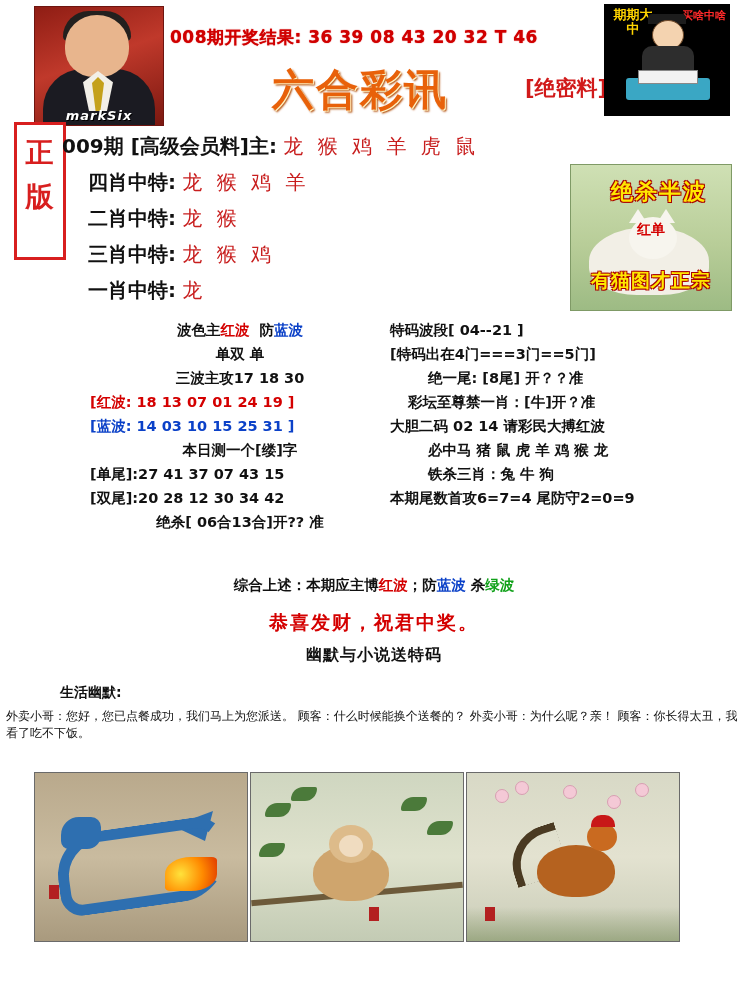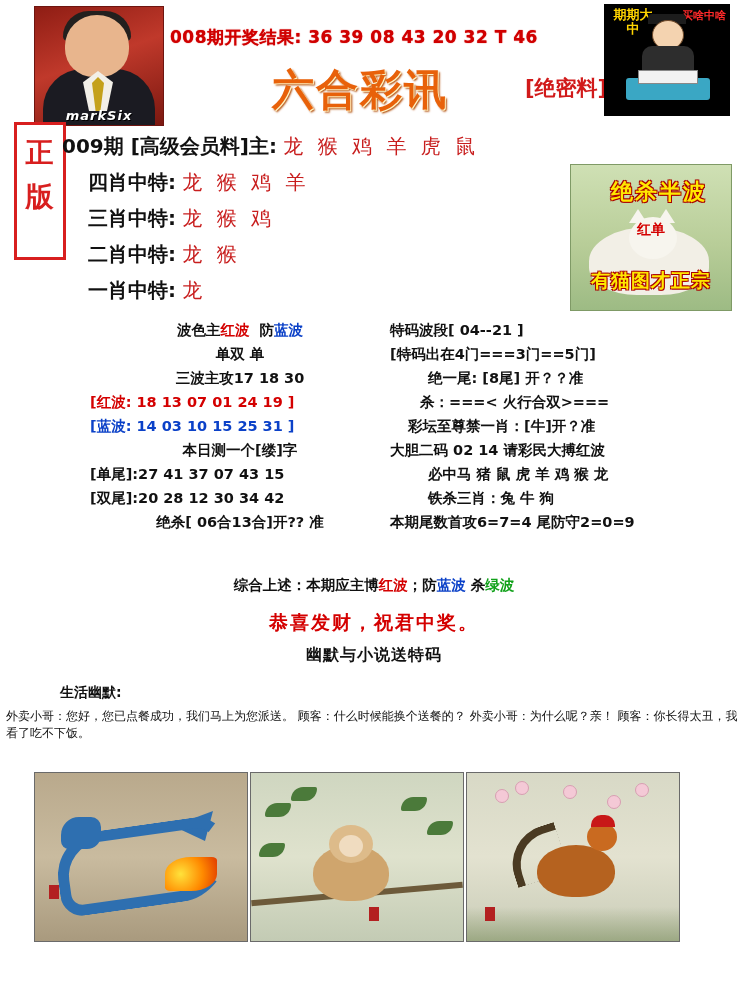--- a/index.html
+++ b/index.html
@@ -562,27 +562,27 @@
 
   <div class="picks">
     <div class="pick-row">
       <span class="lbl">009期 [高级会员料]主:</span>
       <span class="zodiacs">龙 猴 鸡 羊 虎 鼠</span>
     </div>
     <div class="pick-row indent1">
       <span class="lbl">四肖中特:</span>
       <span class="zodiacs">龙 猴 鸡 羊</span>
     </div>
+    <div class="pick-row indent3">
+      <span class="lbl">二肖中特:</span>
+      <span class="zodiacs">龙 猴</span>
+    </div>
     <div class="pick-row indent2">
       <span class="lbl">三肖中特:</span>
       <span class="zodiacs">龙 猴 鸡</span>
-    </div>
-    <div class="pick-row indent3">
-      <span class="lbl">二肖中特:</span>
-      <span class="zodiacs">龙 猴</span>
     </div>
     <div class="pick-row indent4">
       <span class="lbl">一肖中特:</span>
       <span class="zodiacs">龙</span>
     </div>
   </div>
 
   <div class="cat-box">
     <div class="cat-body"></div>
     <div class="cat-ear-l"></div>
@@ -606,21 +606,20 @@
       <div class="d-row center">本日测一个[缕]字</div>
       <div class="d-row">[单尾]:27 41 37 07 43 15</div>
       <div class="d-row">[双尾]:20 28 12 30 34 42</div>
       <div class="d-row center">绝杀[ 06合13合]开?? 准</div>
     </div>
 
     <div class="col-right">
       <div class="d-row">特码波段[ 04--21 ]</div>
       <div class="d-row">[特码出在4门===3门==5门]</div>
       <div class="d-row" style="padding-left:38px">绝一尾: [8尾] 开？？准</div>
-      <div class="d-row" style="padding-left:30px">杀：===&lt; 火行合双&gt;===</div>
       <div class="d-row" style="padding-left:18px">彩坛至尊禁一肖：[牛]开？准</div>
       <div class="d-row">大胆二码 02 14     请彩民大搏红波</div>
       <div class="d-row" style="padding-left:38px">必中马 猪 鼠 虎 羊 鸡 猴 龙</div>
       <div class="d-row" style="padding-left:38px">铁杀三肖：兔 牛 狗</div>
       <div class="d-row">本期尾数首攻6=7=4 尾防守2=0=9</div>
     </div>
 
     <div style="position:absolute; left:0; top:255px; width:748px;">
       <div class="full-row">
         <span class="black">综合上述：本期应主博</span><span class="red">红波</span><span class="black">；防</span><span class="blue">蓝波</span><span class="black">  杀</span><span class="green">绿波</span>

